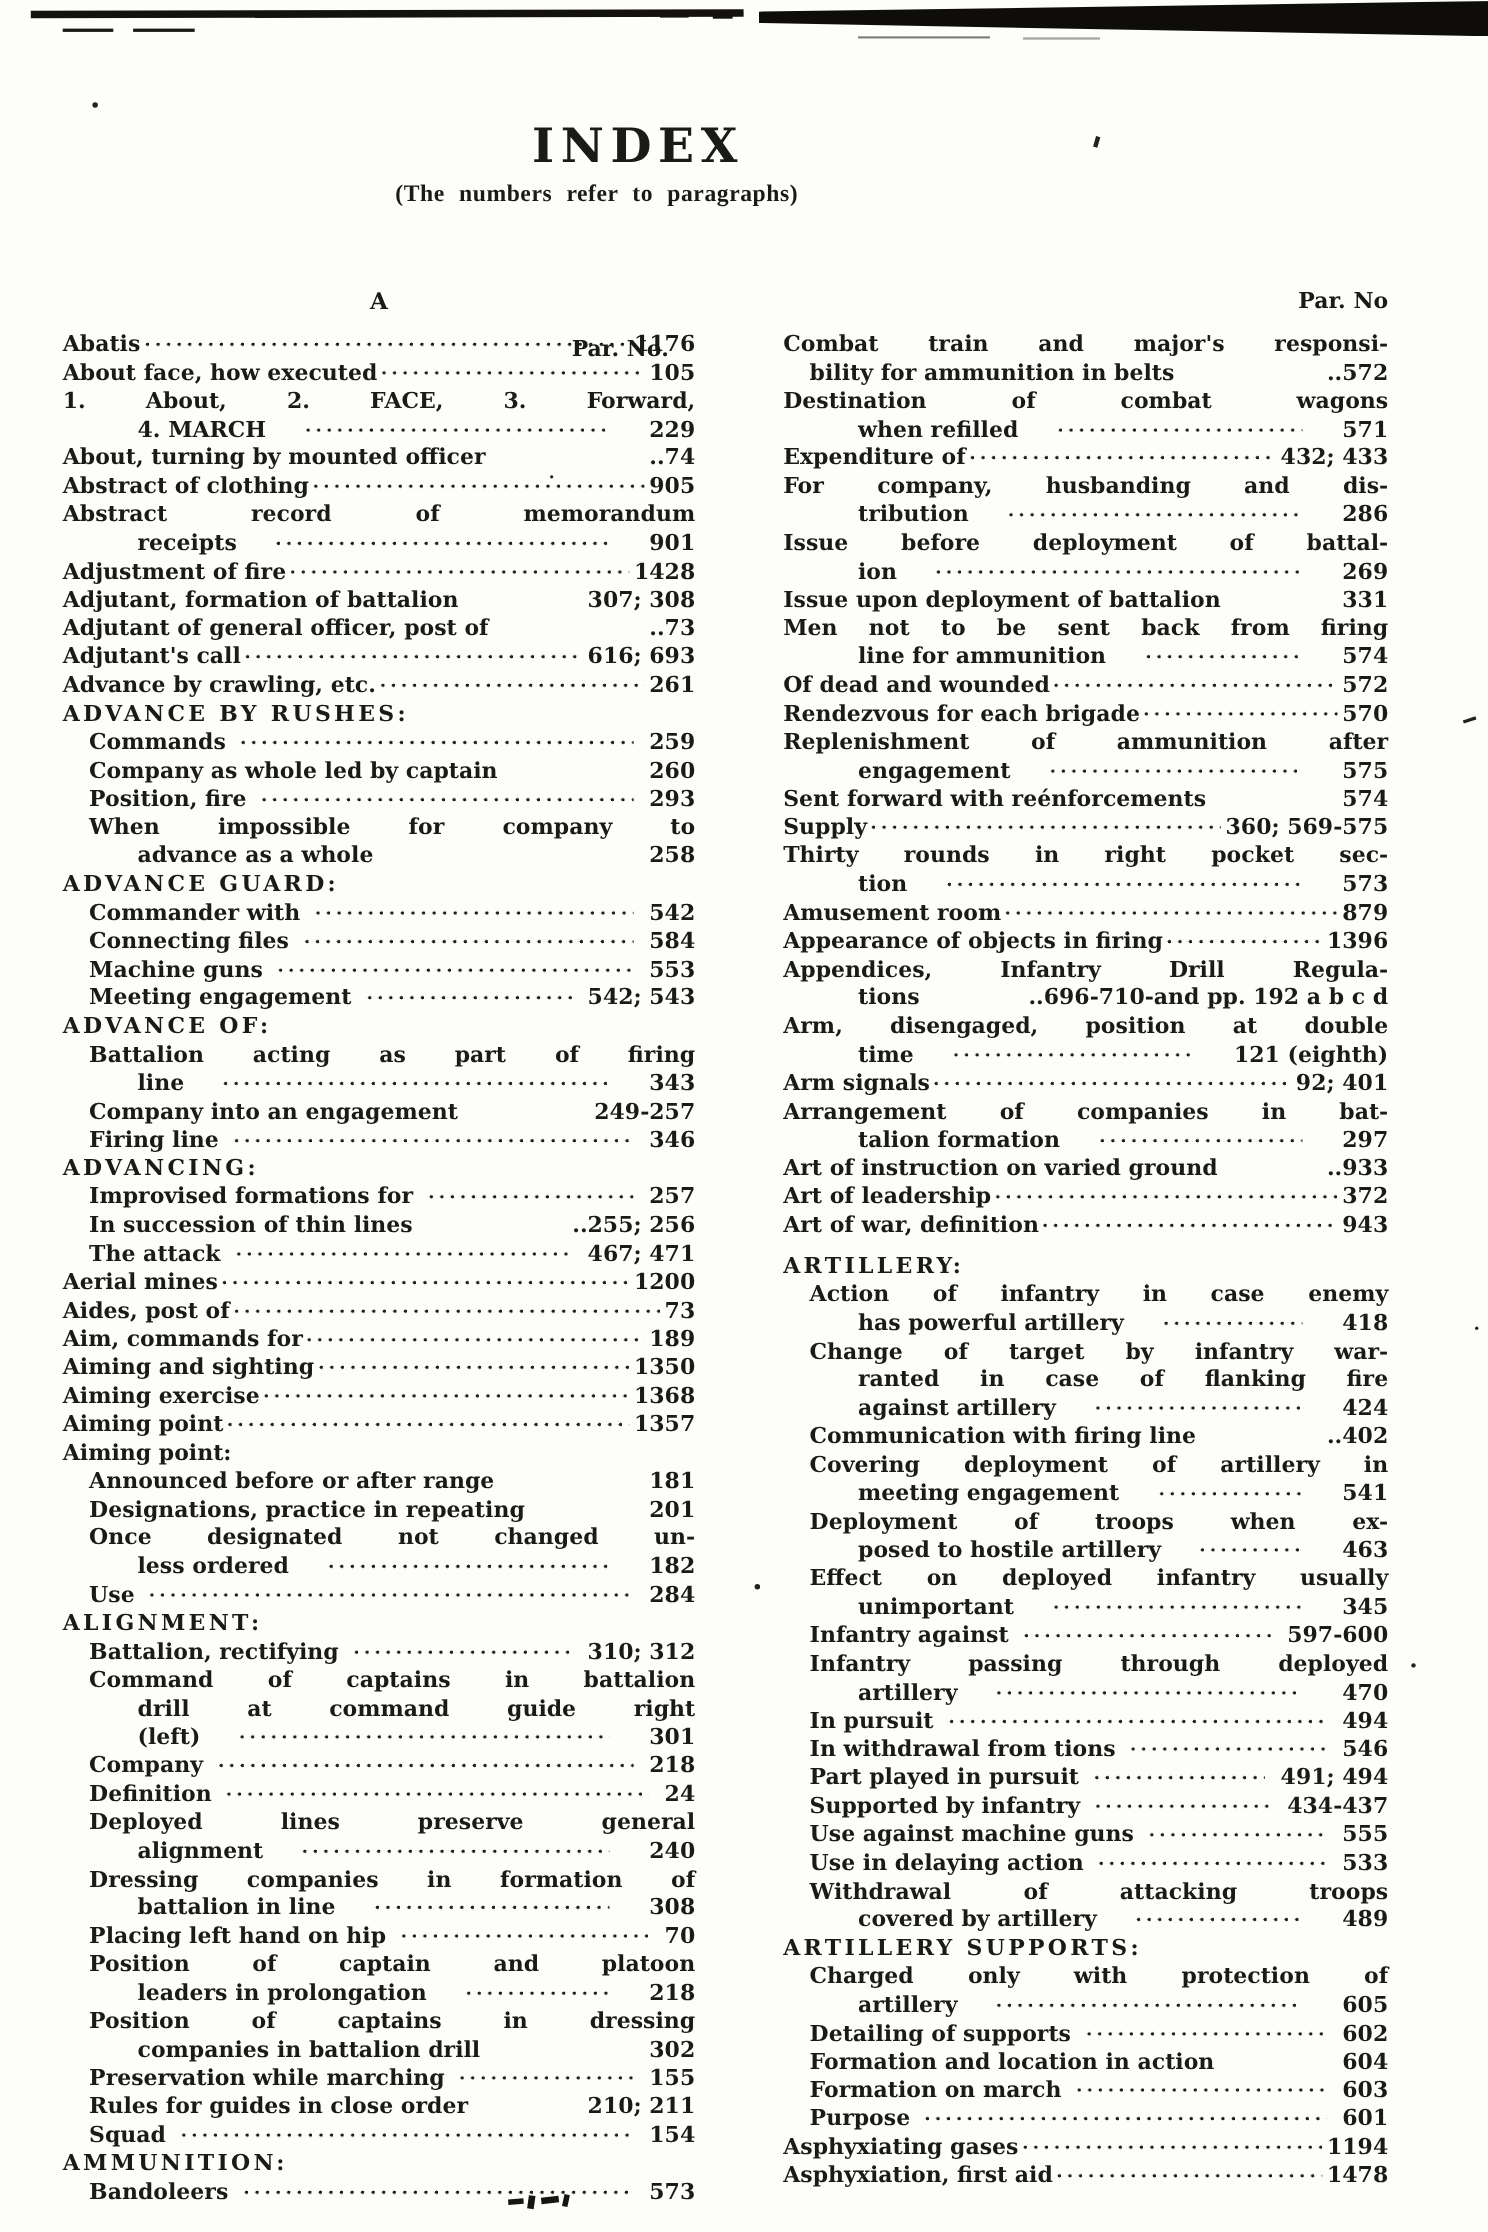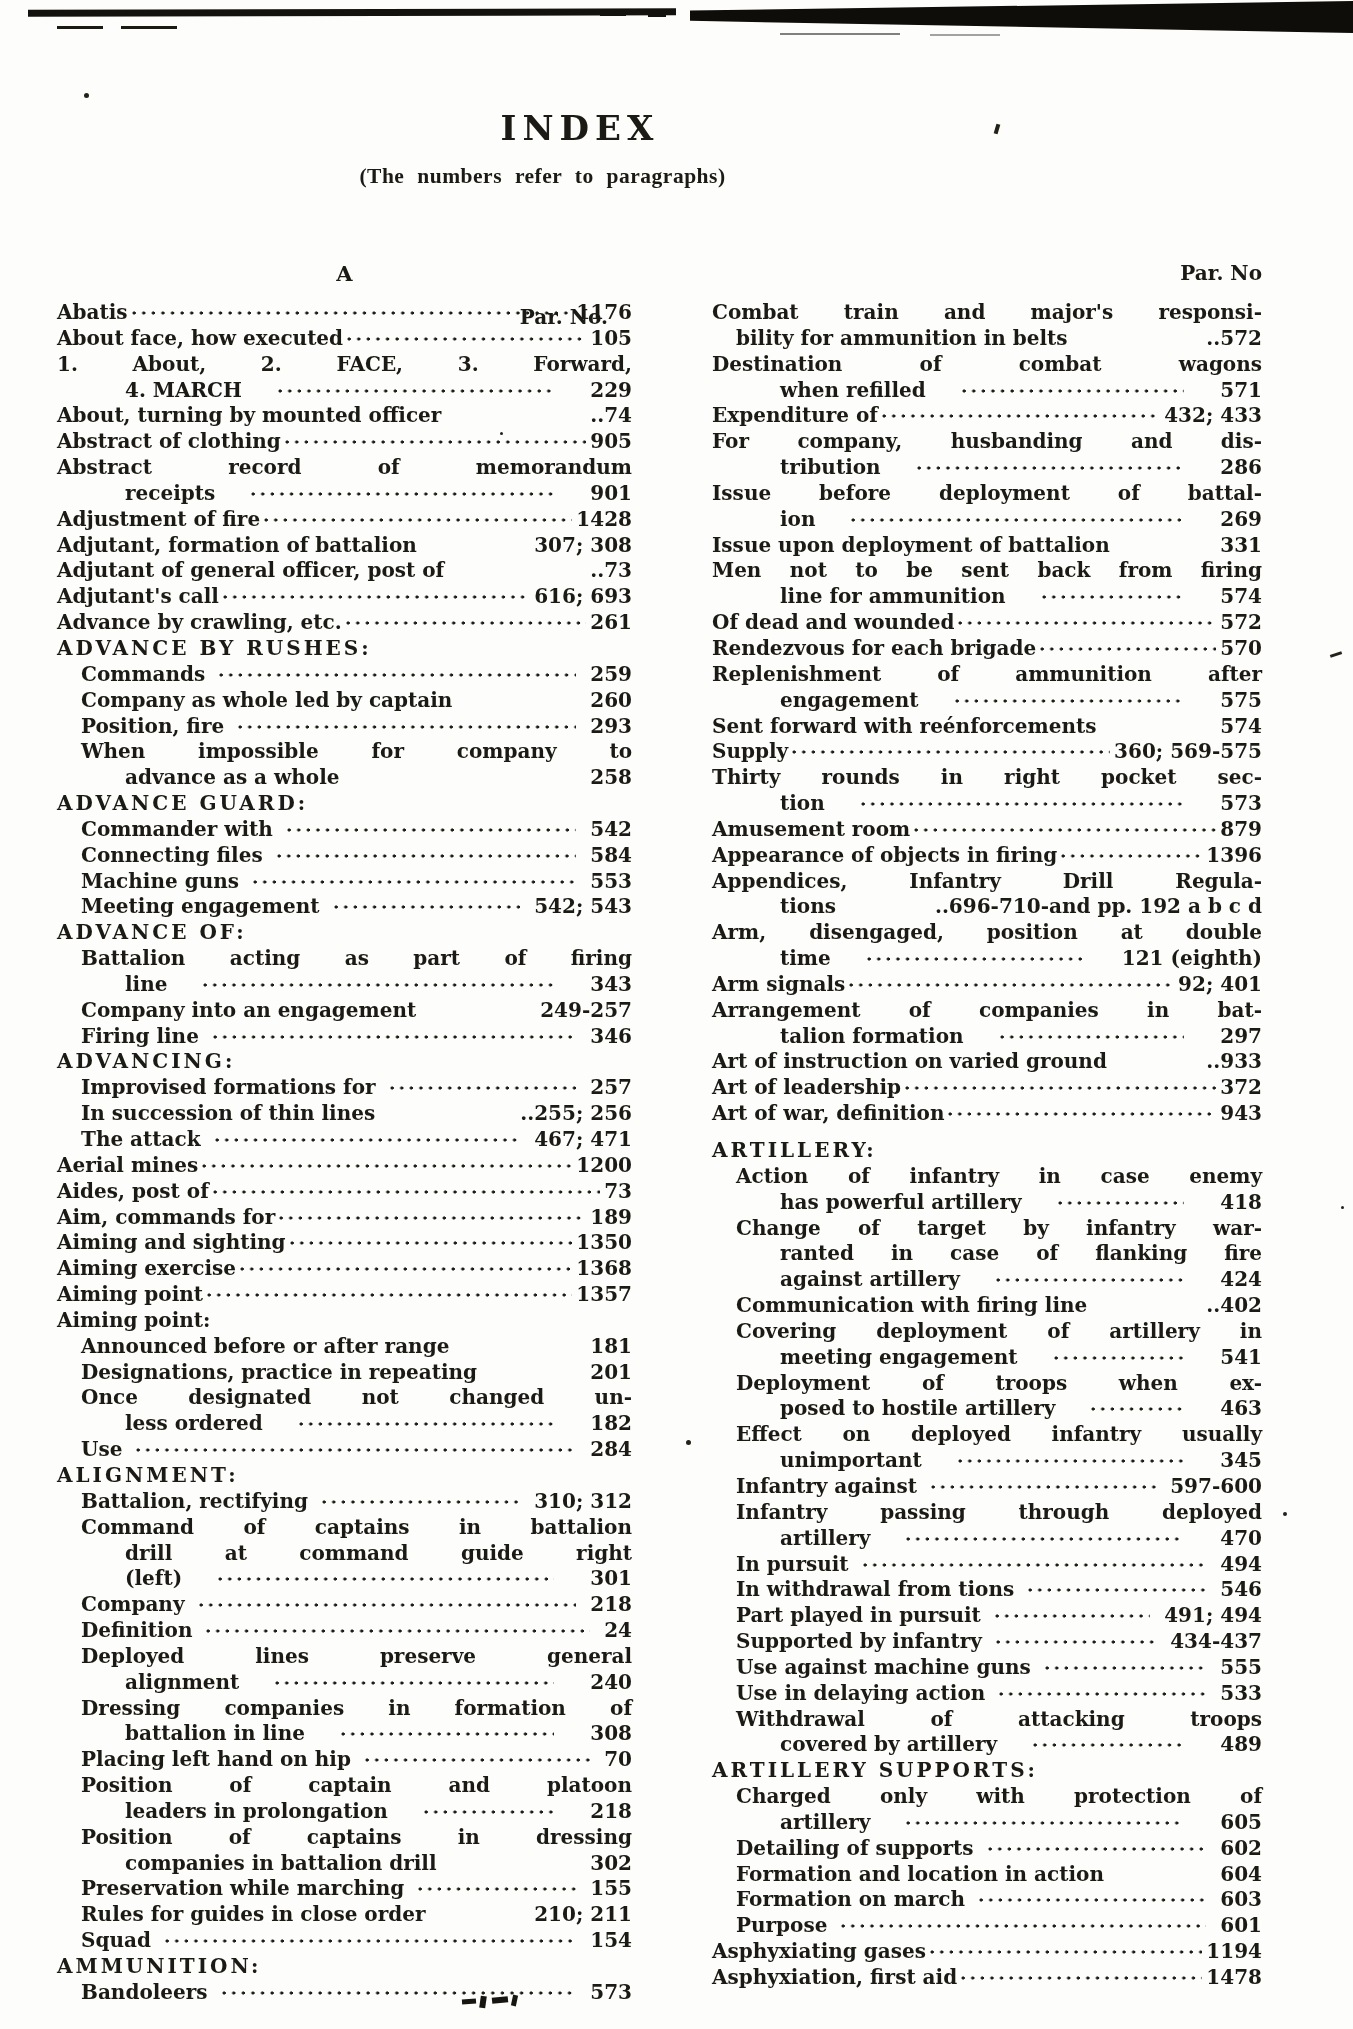--- a/index.html
+++ b/index.html
@@ -13,21 +13,21 @@
   .bar-left{position:absolute;left:28px;top:9px;width:648px;height:7px;background:#14120e;transform:rotate(-0.12deg);}
   .bar-dash{position:absolute;background:#14120e;height:4px;}
   .bar-wedge{position:absolute;left:690px;top:1px;width:663px;height:32px;background:#0e0d0a;
     clip-path:polygon(0 30%,100% 0,100% 100%,0 62%);}
   .under-dash{position:absolute;background:#1c1a15;height:3px;}
   .speck{position:absolute;background:#242118;border-radius:50%;}
   .tickmark{position:absolute;background:#242118;}
   .smudge{position:absolute;background:#17150f;}
   
   .title{position:absolute;left:0;top:108px;width:1160px;text-align:center;
-    font-size:34px;letter-spacing:6px;}
+    font-size:43px;letter-spacing:6px;}
   .subtitle{position:absolute;left:0;top:164px;width:1085px;text-align:center;
     font-size:21.5px;word-spacing:7px;letter-spacing:0.5px;font-family:Liberation Serif, serif;}
   .colhead{position:absolute;top:261px;font-size:20px;}
   #lh-row{left:57px;width:575px;height:26px;}
   #lh-letter{position:absolute;left:0;width:100%;text-align:center;font-size:21px;}
   #lh-parno{position:absolute;right:24px;top:0;margin-top:44px;}
   #rh-parno{position:absolute;left:712px;width:550px;text-align:right;top:261px;font-size:20px;}
   
   .col{position:absolute;top:300px;font-size:20px;line-height:25.85px;}
   #left-col{left:57px;width:575px;}

